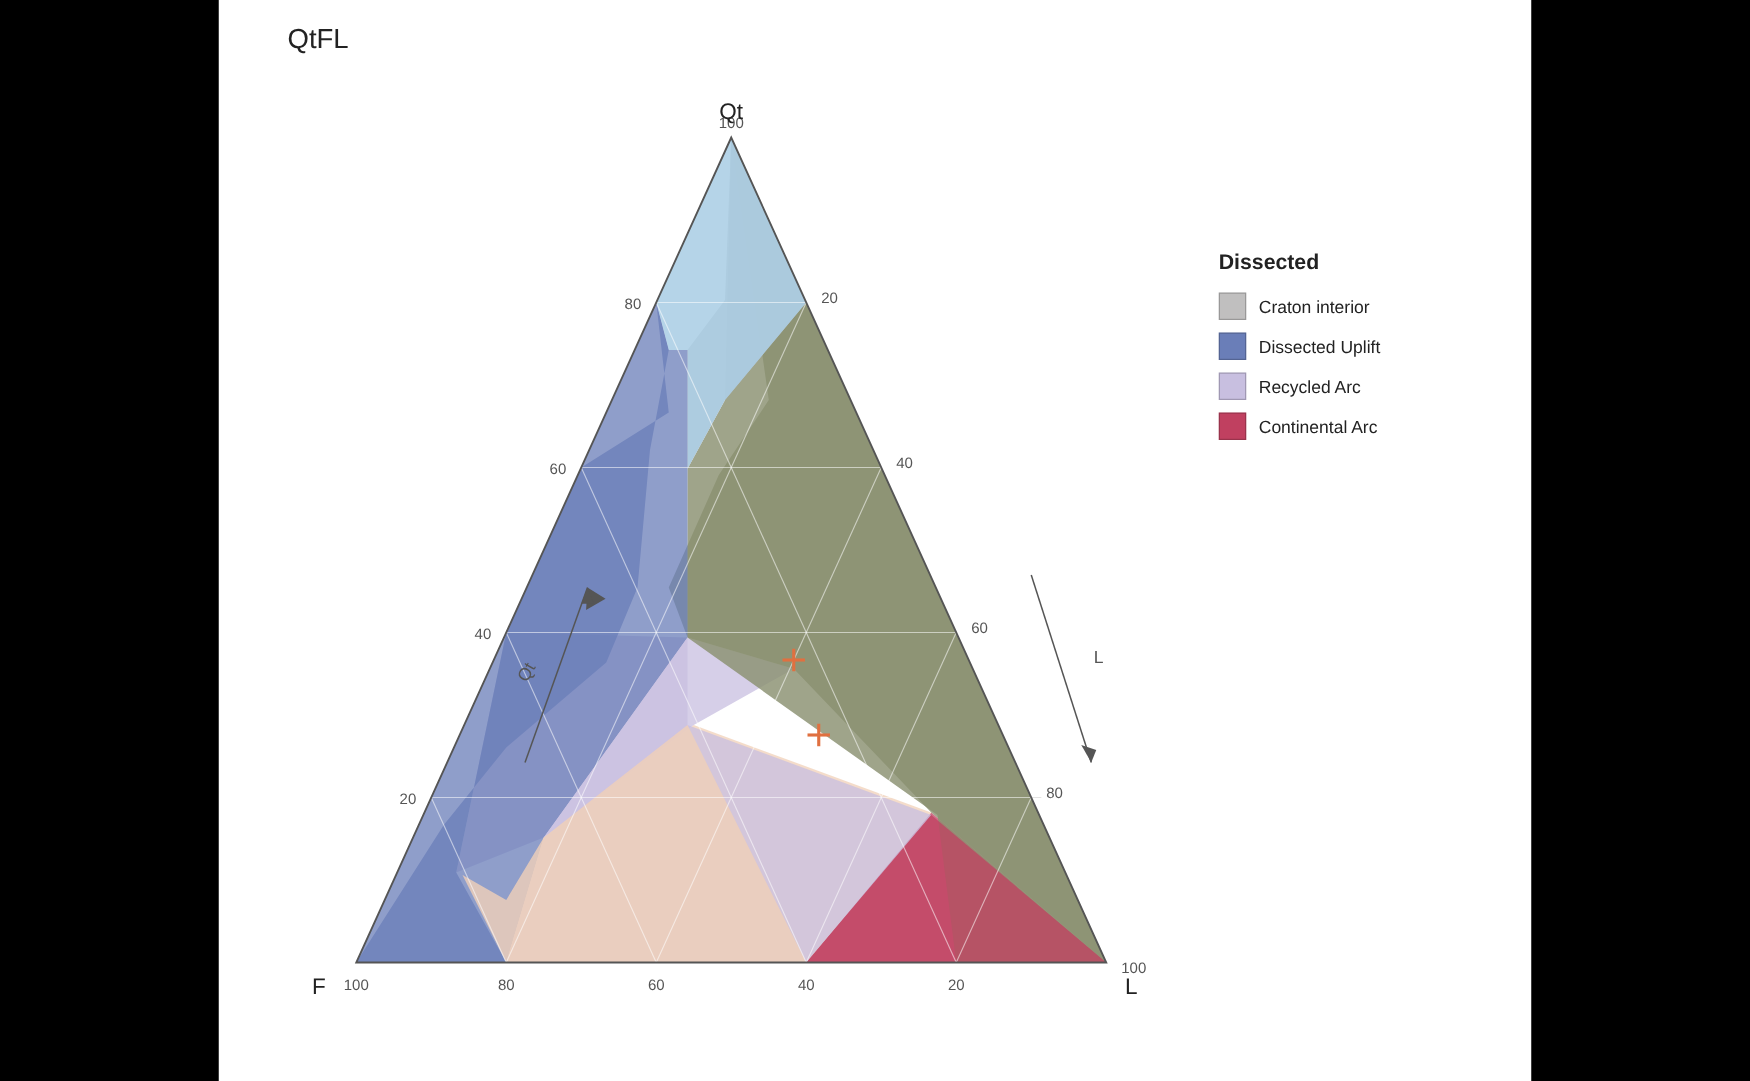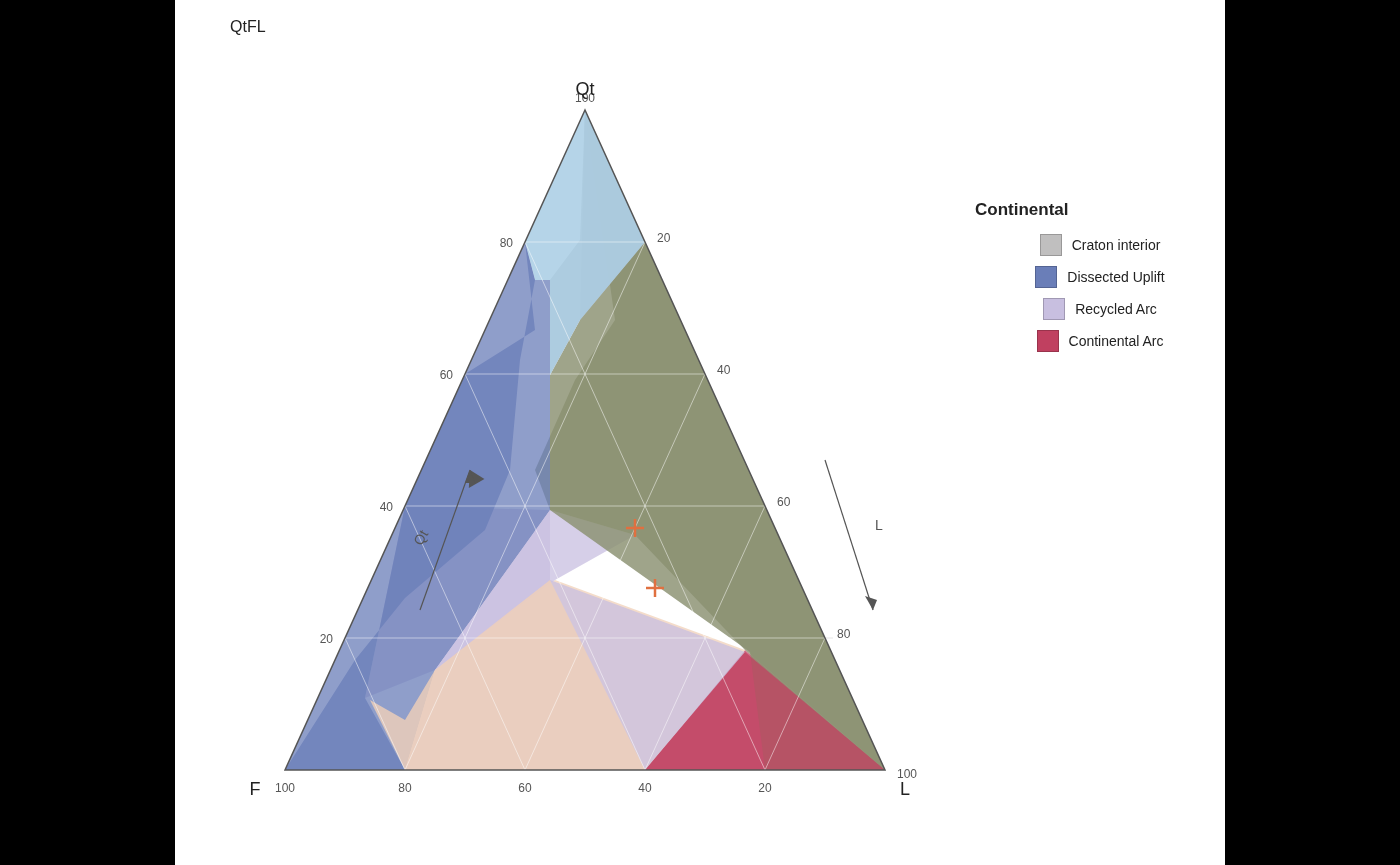--- a/index.html
+++ b/index.html
@@ -23,41 +23,40 @@
     }
     #chart-area {
       position: relative;
       width: 800px;
       height: 865px;
     }
     #title {
       position: absolute;
       top: 18px;
       left: 55px;
-      font-size: 16px;
+      font-size: 22px;
       font-weight: normal;
       color: #222;
     }
     #legend-area {
       position: absolute;
       left: 800px;
       top: 200px;
       width: 250px;
     }
     .legend-title {
       font-size: 17px;
       font-weight: bold;
       margin-bottom: 14px;
       color: #222;
     }
     .legend-item {
       display: flex;
       align-items: center;
       margin-bottom: 10px;
-      justify-content: center;
     }
     .legend-swatch {
       width: 22px;
       height: 22px;
       margin-right: 10px;
       border: 1px solid rgba(0,0,0,0.2);
       flex-shrink: 0;
     }
     .legend-label {
       font-size: 14px;
@@ -210,21 +209,21 @@
       <g stroke="#e07040" stroke-width="2.5">
         <line x1="441" y1="508" x2="459" y2="508"></line>
         <line x1="450" y1="499" x2="450" y2="517"></line>
       </g>
 
     </svg>
 
   </div>
 
   <div id="legend-area">
-    <div class="legend-title">Continental</div>
+    <div class="legend-title">Dissected</div>
 
     <div class="legend-item">
       <div class="legend-swatch" style="background:#c0bfbf;"></div>
       <span class="legend-label">Craton interior</span>
     </div>
     <div class="legend-item">
       <div class="legend-swatch" style="background:#6a7eb8;"></div>
       <span class="legend-label">Dissected Uplift</span>
     </div>
     <div class="legend-item">

